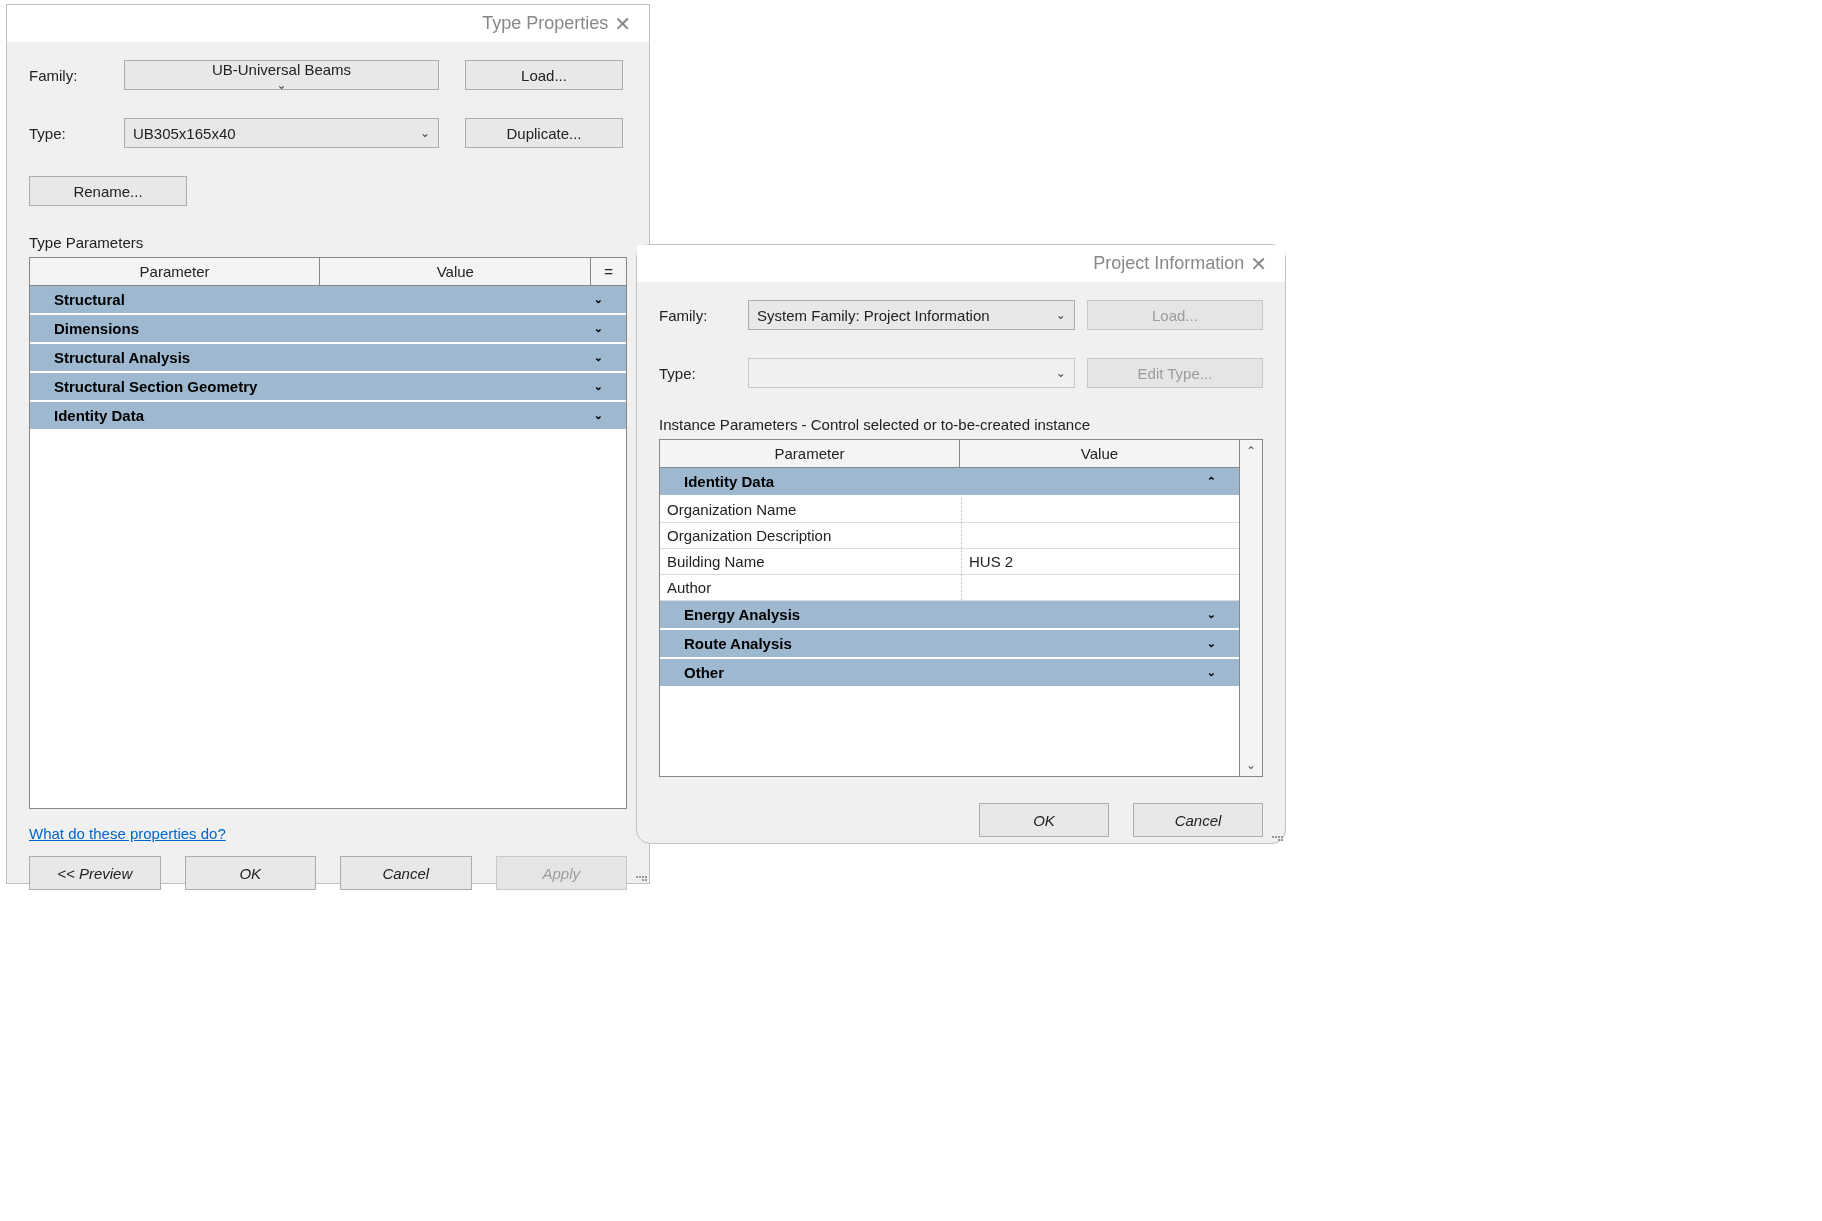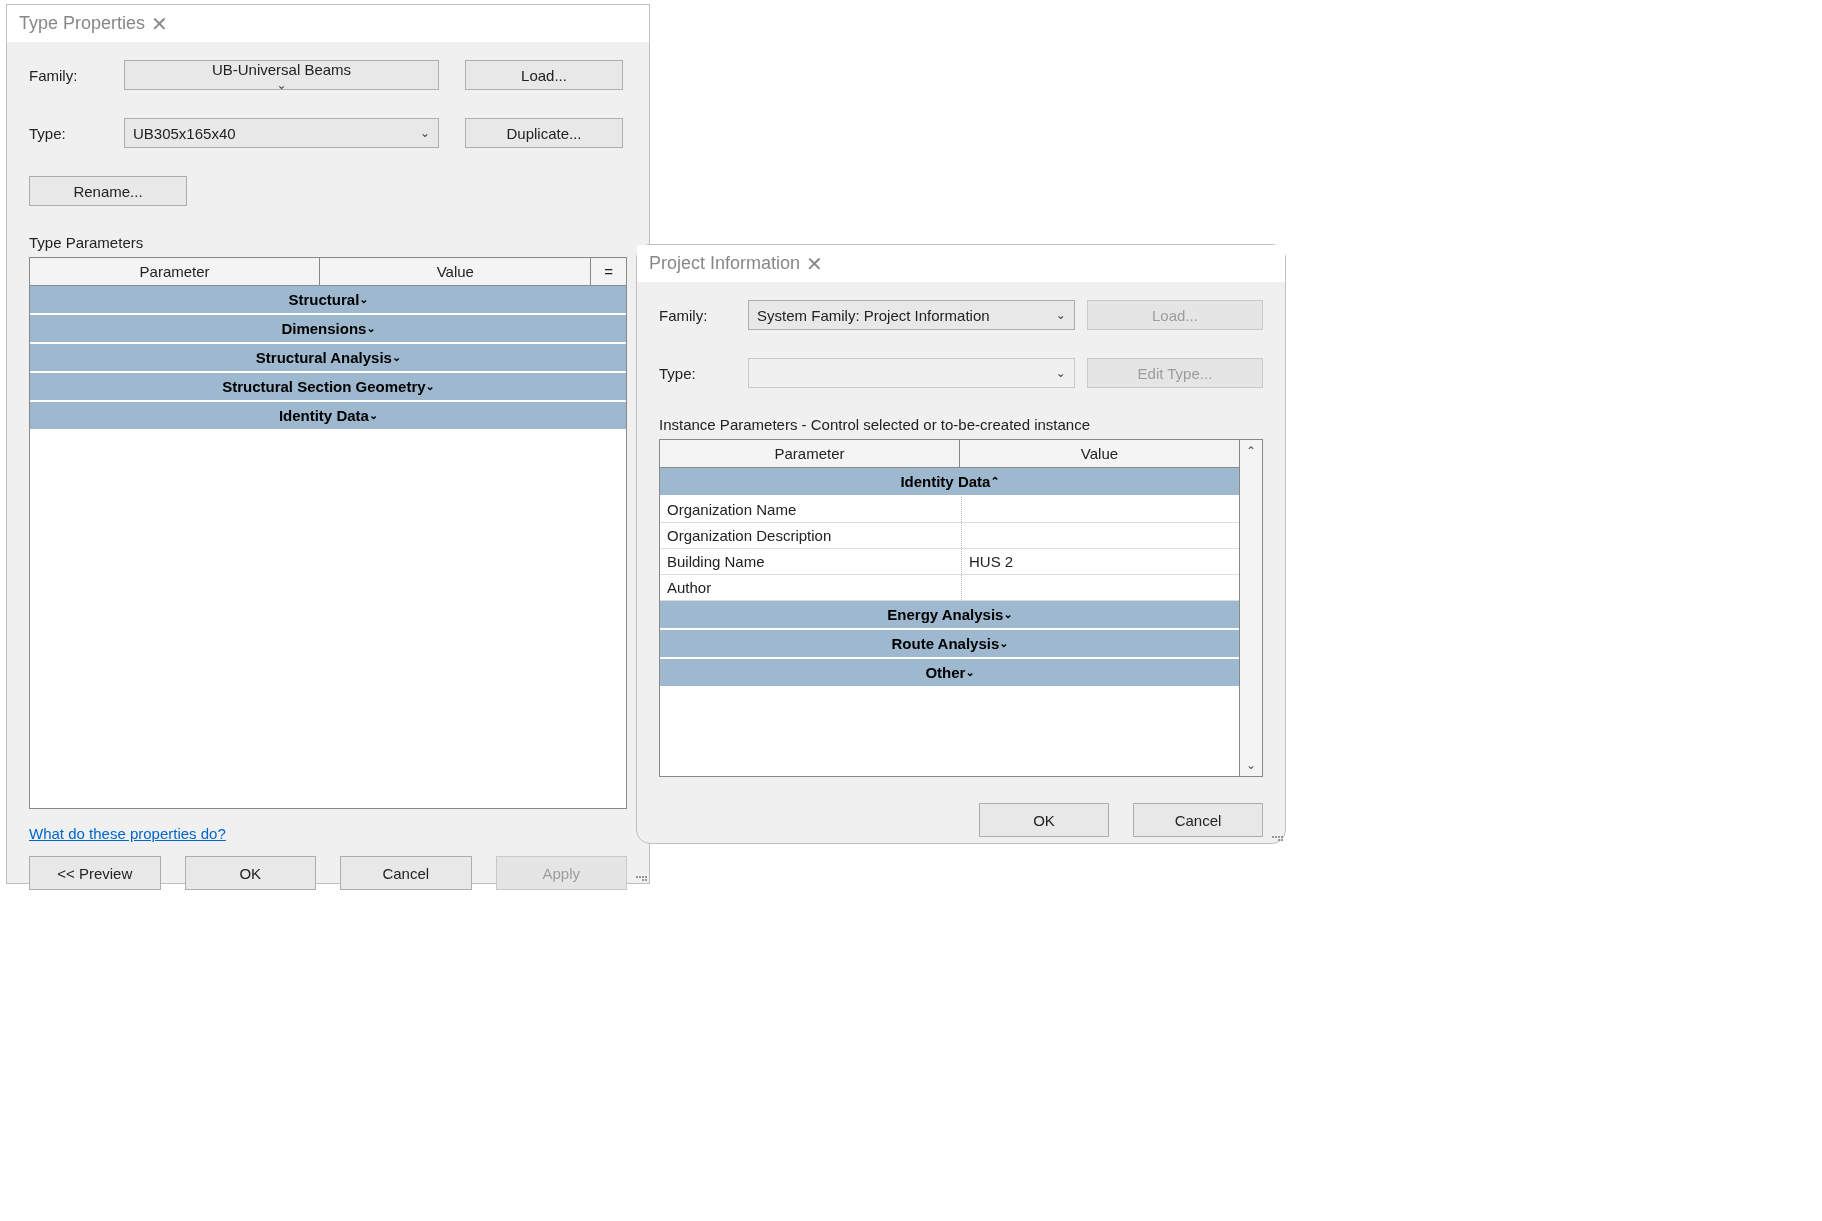--- a/index.html
+++ b/index.html
@@ -16,21 +16,21 @@
     position: absolute;
     background: #f0f0f0;
     border: 1px solid #c0c0c0;
     box-sizing: border-box;
   }
   .dialog-title {
     color: #888;
     font-size: 18px;
     padding: 8px 12px;
     display: flex;
-    justify-content: flex-start;
+    justify-content: flex-end;
     align-items: center;
     background: #ffffff;
   }
   .close-x {
     color: #888;
     font-size: 20px;
     padding: 0 6px;
     line-height: 1;
   }
   .dialog-body {
@@ -95,21 +95,21 @@
     border-bottom: 1px solid #888;
     text-align: center;
     padding: 5px 6px;
     color: #222;
   }
   .group-row {
     background: #9db8cf;
     color: #000;
     font-weight: bold;
     display: flex;
-    justify-content: center;
+    justify-content: space-between;
     align-items: center;
     padding: 5px 24px;
     border-bottom: 2px solid #fff;
   }
   .group-row .chev {
     font-size: 11px;
     letter-spacing: -1px;
   }
   .tp-body-blank {
     background: #fff;
@@ -117,21 +117,21 @@
   .link {
     color: #0066cc;
     text-decoration: underline;
     margin: 16px 0 14px 0;
     display: inline-block;
   }
   .footer-btns {
     display: flex;
     gap: 24px;
   }
-  .footer-btns .btn { width: 140px; height: 34px; }
+  .footer-btns .btn { width: 140px; height: 34px; font-style: italic; }
   .resize-grip {
     position:absolute; right:2px; bottom:2px;
     width:12px; height:12px;
     display:flex; flex-wrap:wrap; align-content:flex-end; justify-content:flex-end; gap:1px;
   }
   .resize-grip span { width:2px; height:2px; background:#999; display:block; }
   
   .pi-wrap { display:flex; }
   .pi-table {
     border: 1px solid #888;

